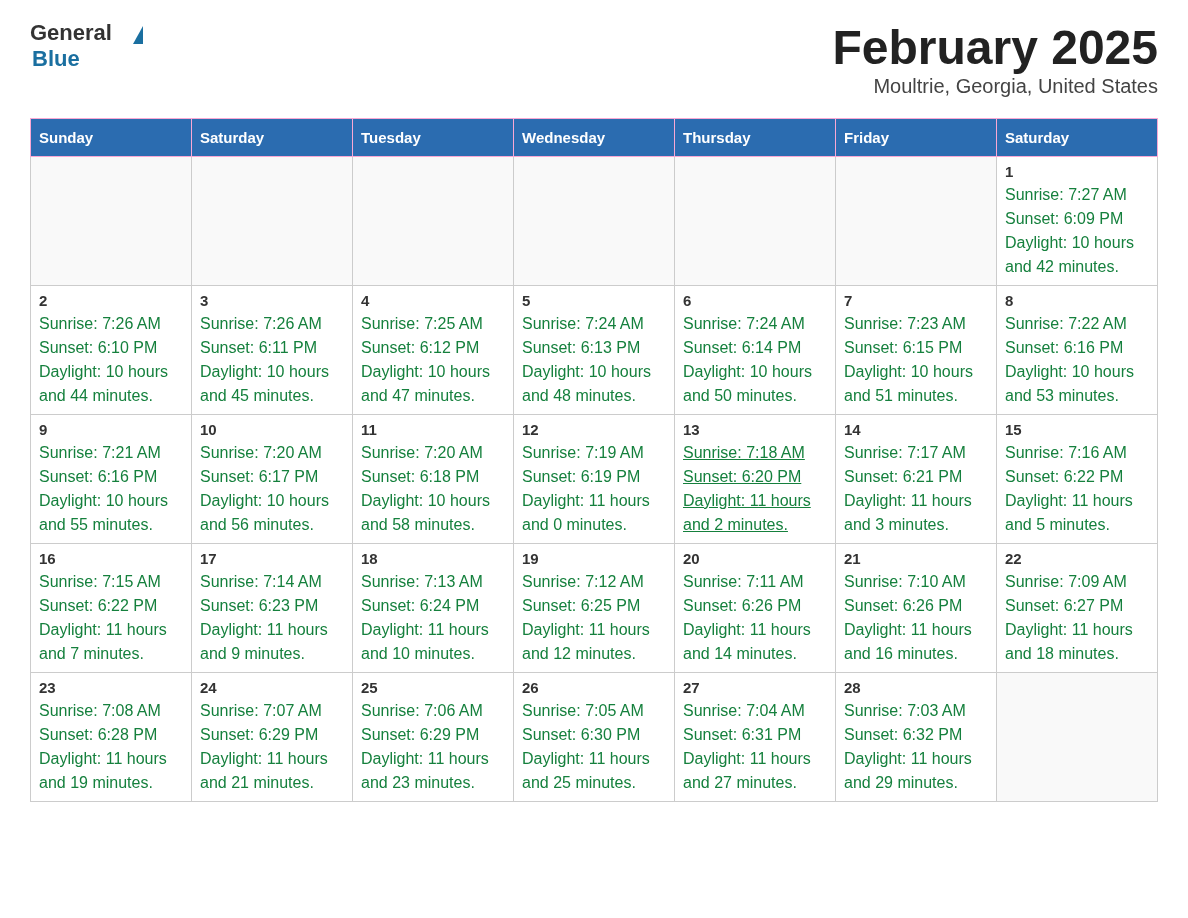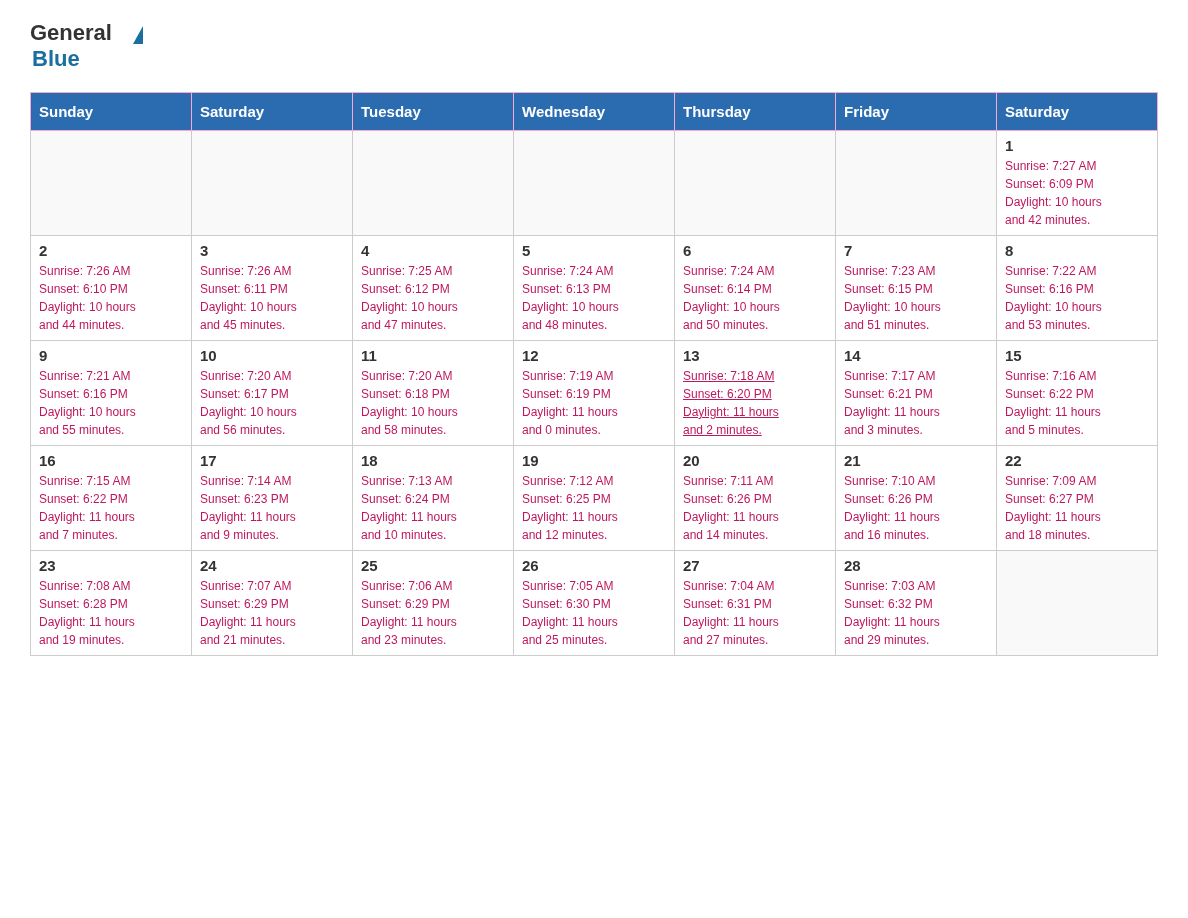--- a/index.html
+++ b/index.html
@@ -80,43 +80,45 @@
       width: calc(100% / 7);
       height: 100px;
     }
     tbody tr td .day-num {
       font-size: 15px;
       font-weight: bold;
       display: block;
       margin-bottom: 3px;
     }
     tbody tr td .day-info {
-      font-size: 12px;
+      font-size: 16px;
       line-height: 1.5;
-      color: #be185d;
+      color: #15803d;
     }
     tbody tr:last-child td {
       border-bottom: 1px solid #ccc;
     }
     .empty-cell {
       background: #f9f9f9;
     }
   </style>
 </head>
 <body>
 
 <div class="header">
   <div class="logo">
     <div class="logo-top">
       <span class="logo-general">General</span>
       <div class="logo-triangle"></div>
     </div>
     <span class="logo-blue">Blue</span>
   </div>
   <div class="title-block">
+    <h1>February 2025</h1>
+    <h2>Moultrie, Georgia, United States</h2>
   </div>
 </div>
 
 <table>
   <thead>
     <tr>
     <th>Sunday</th>
         <th>Saturday</th>
         <th>Tuesday</th>
         <th>Wednesday</th>

